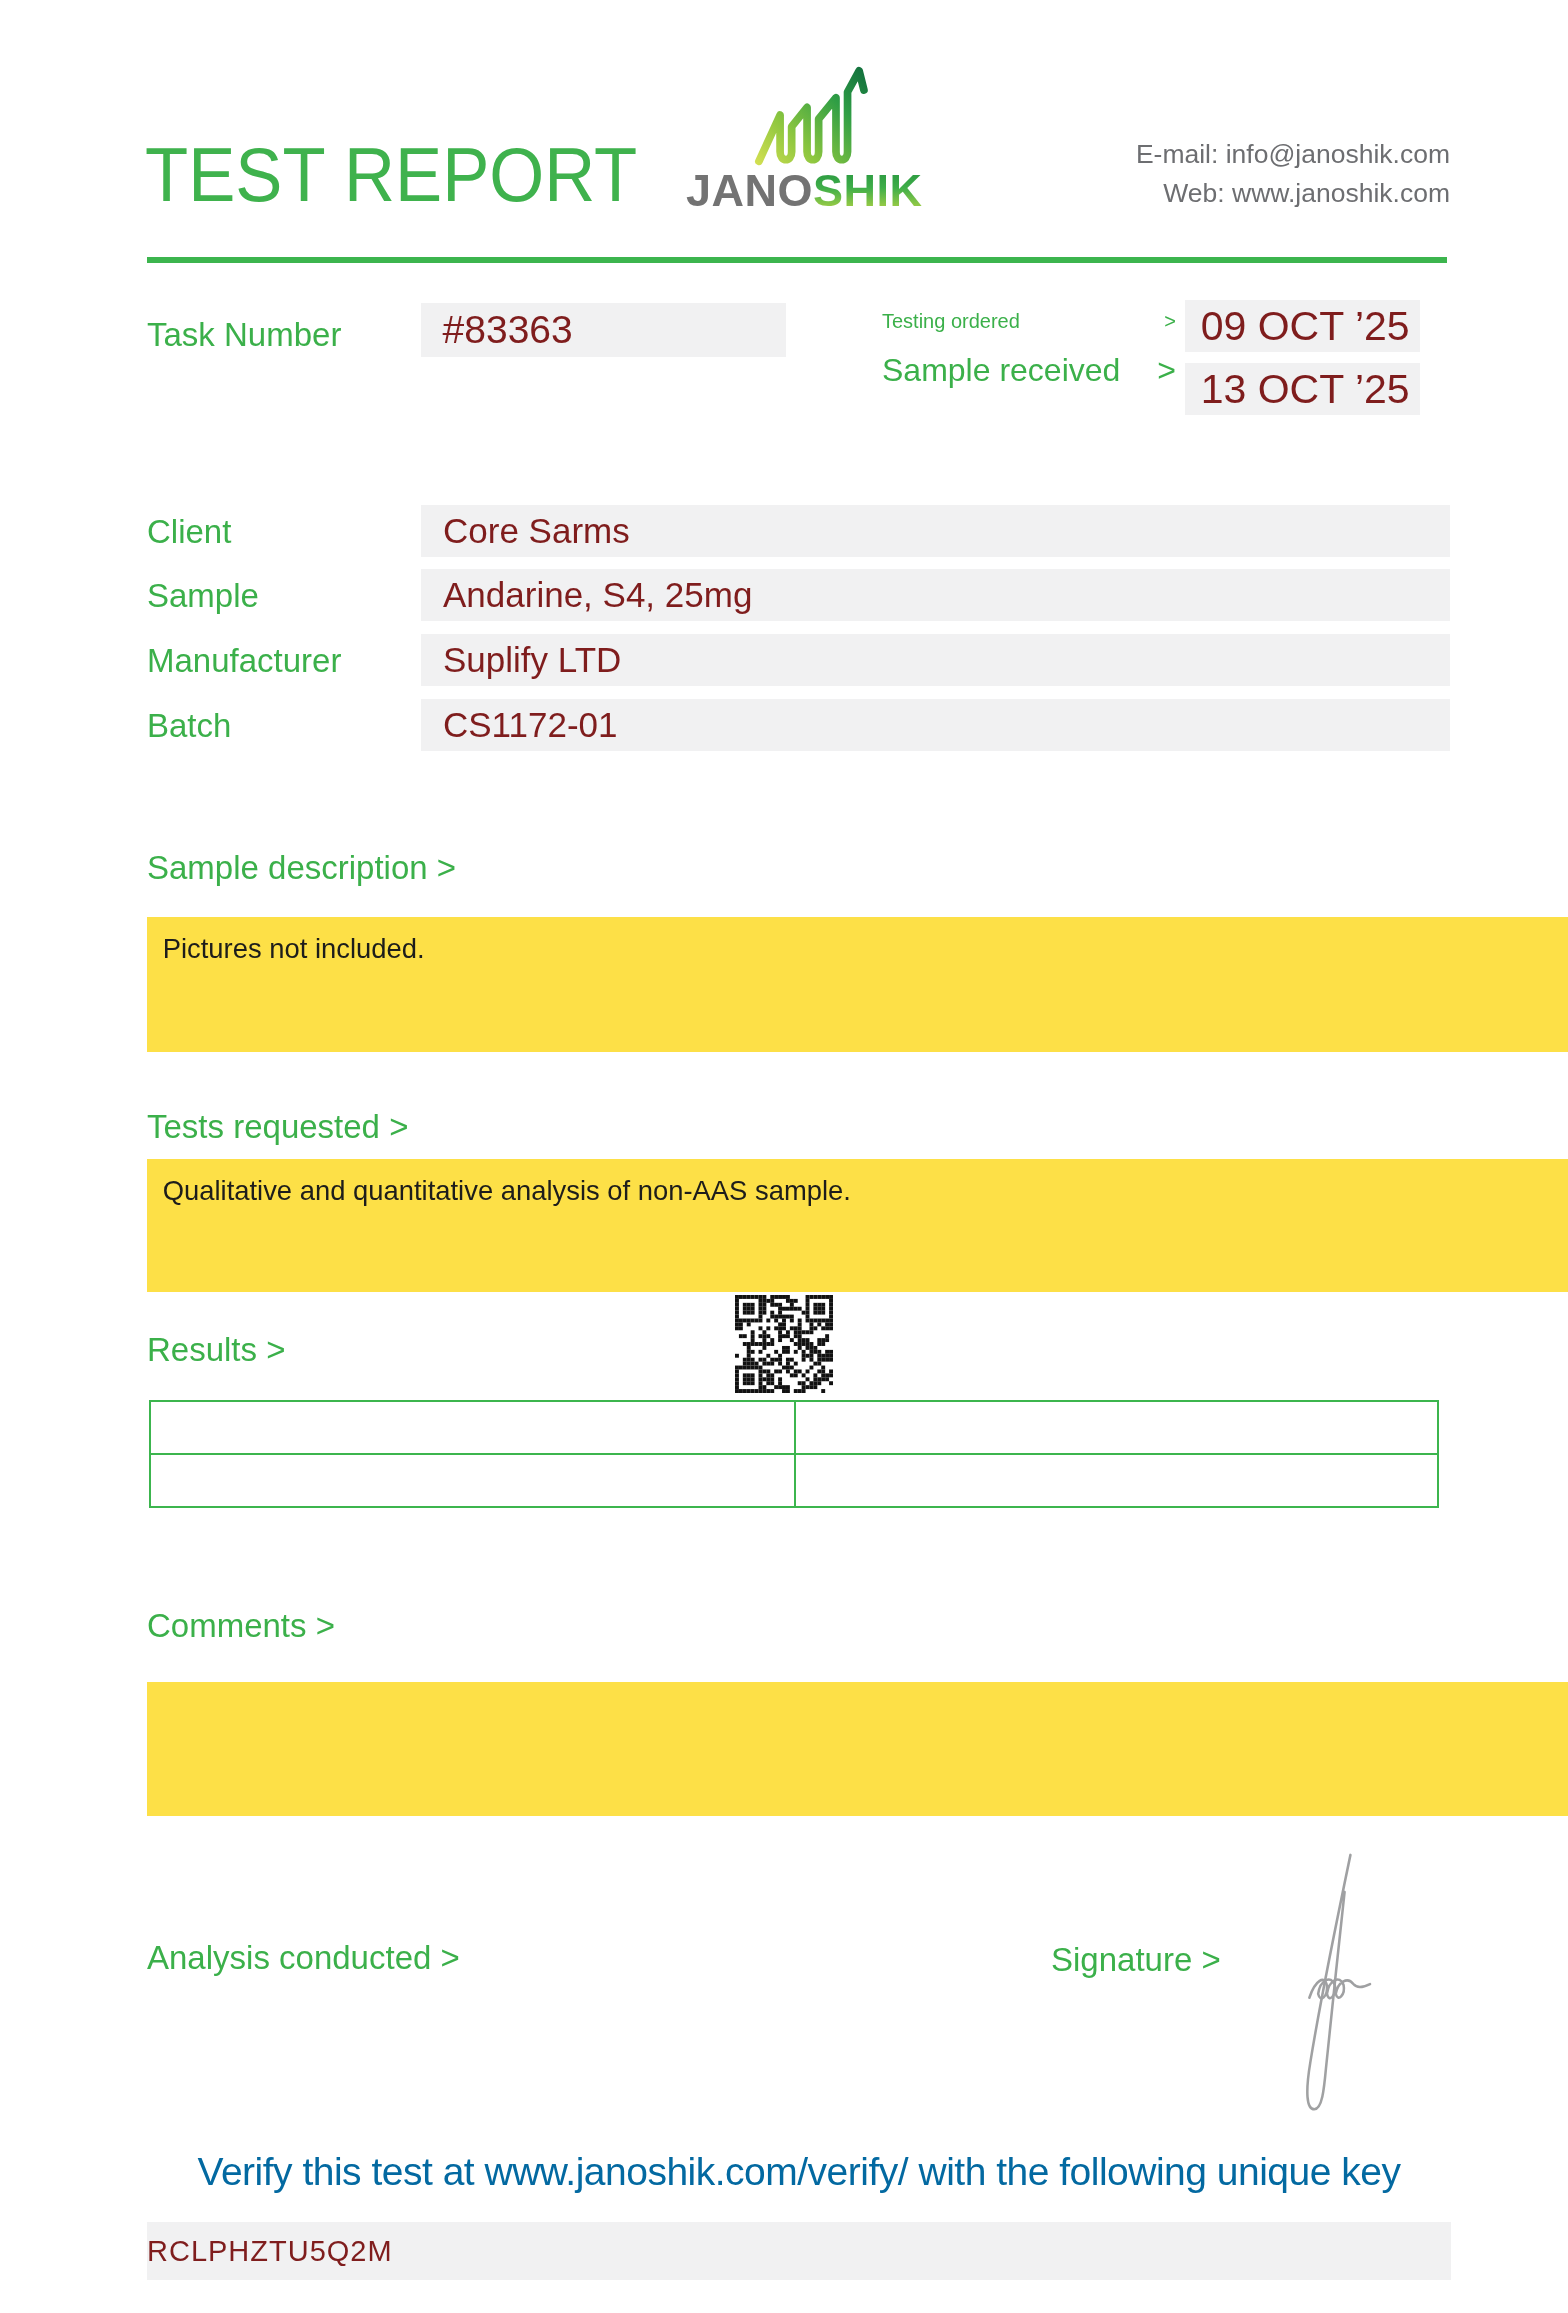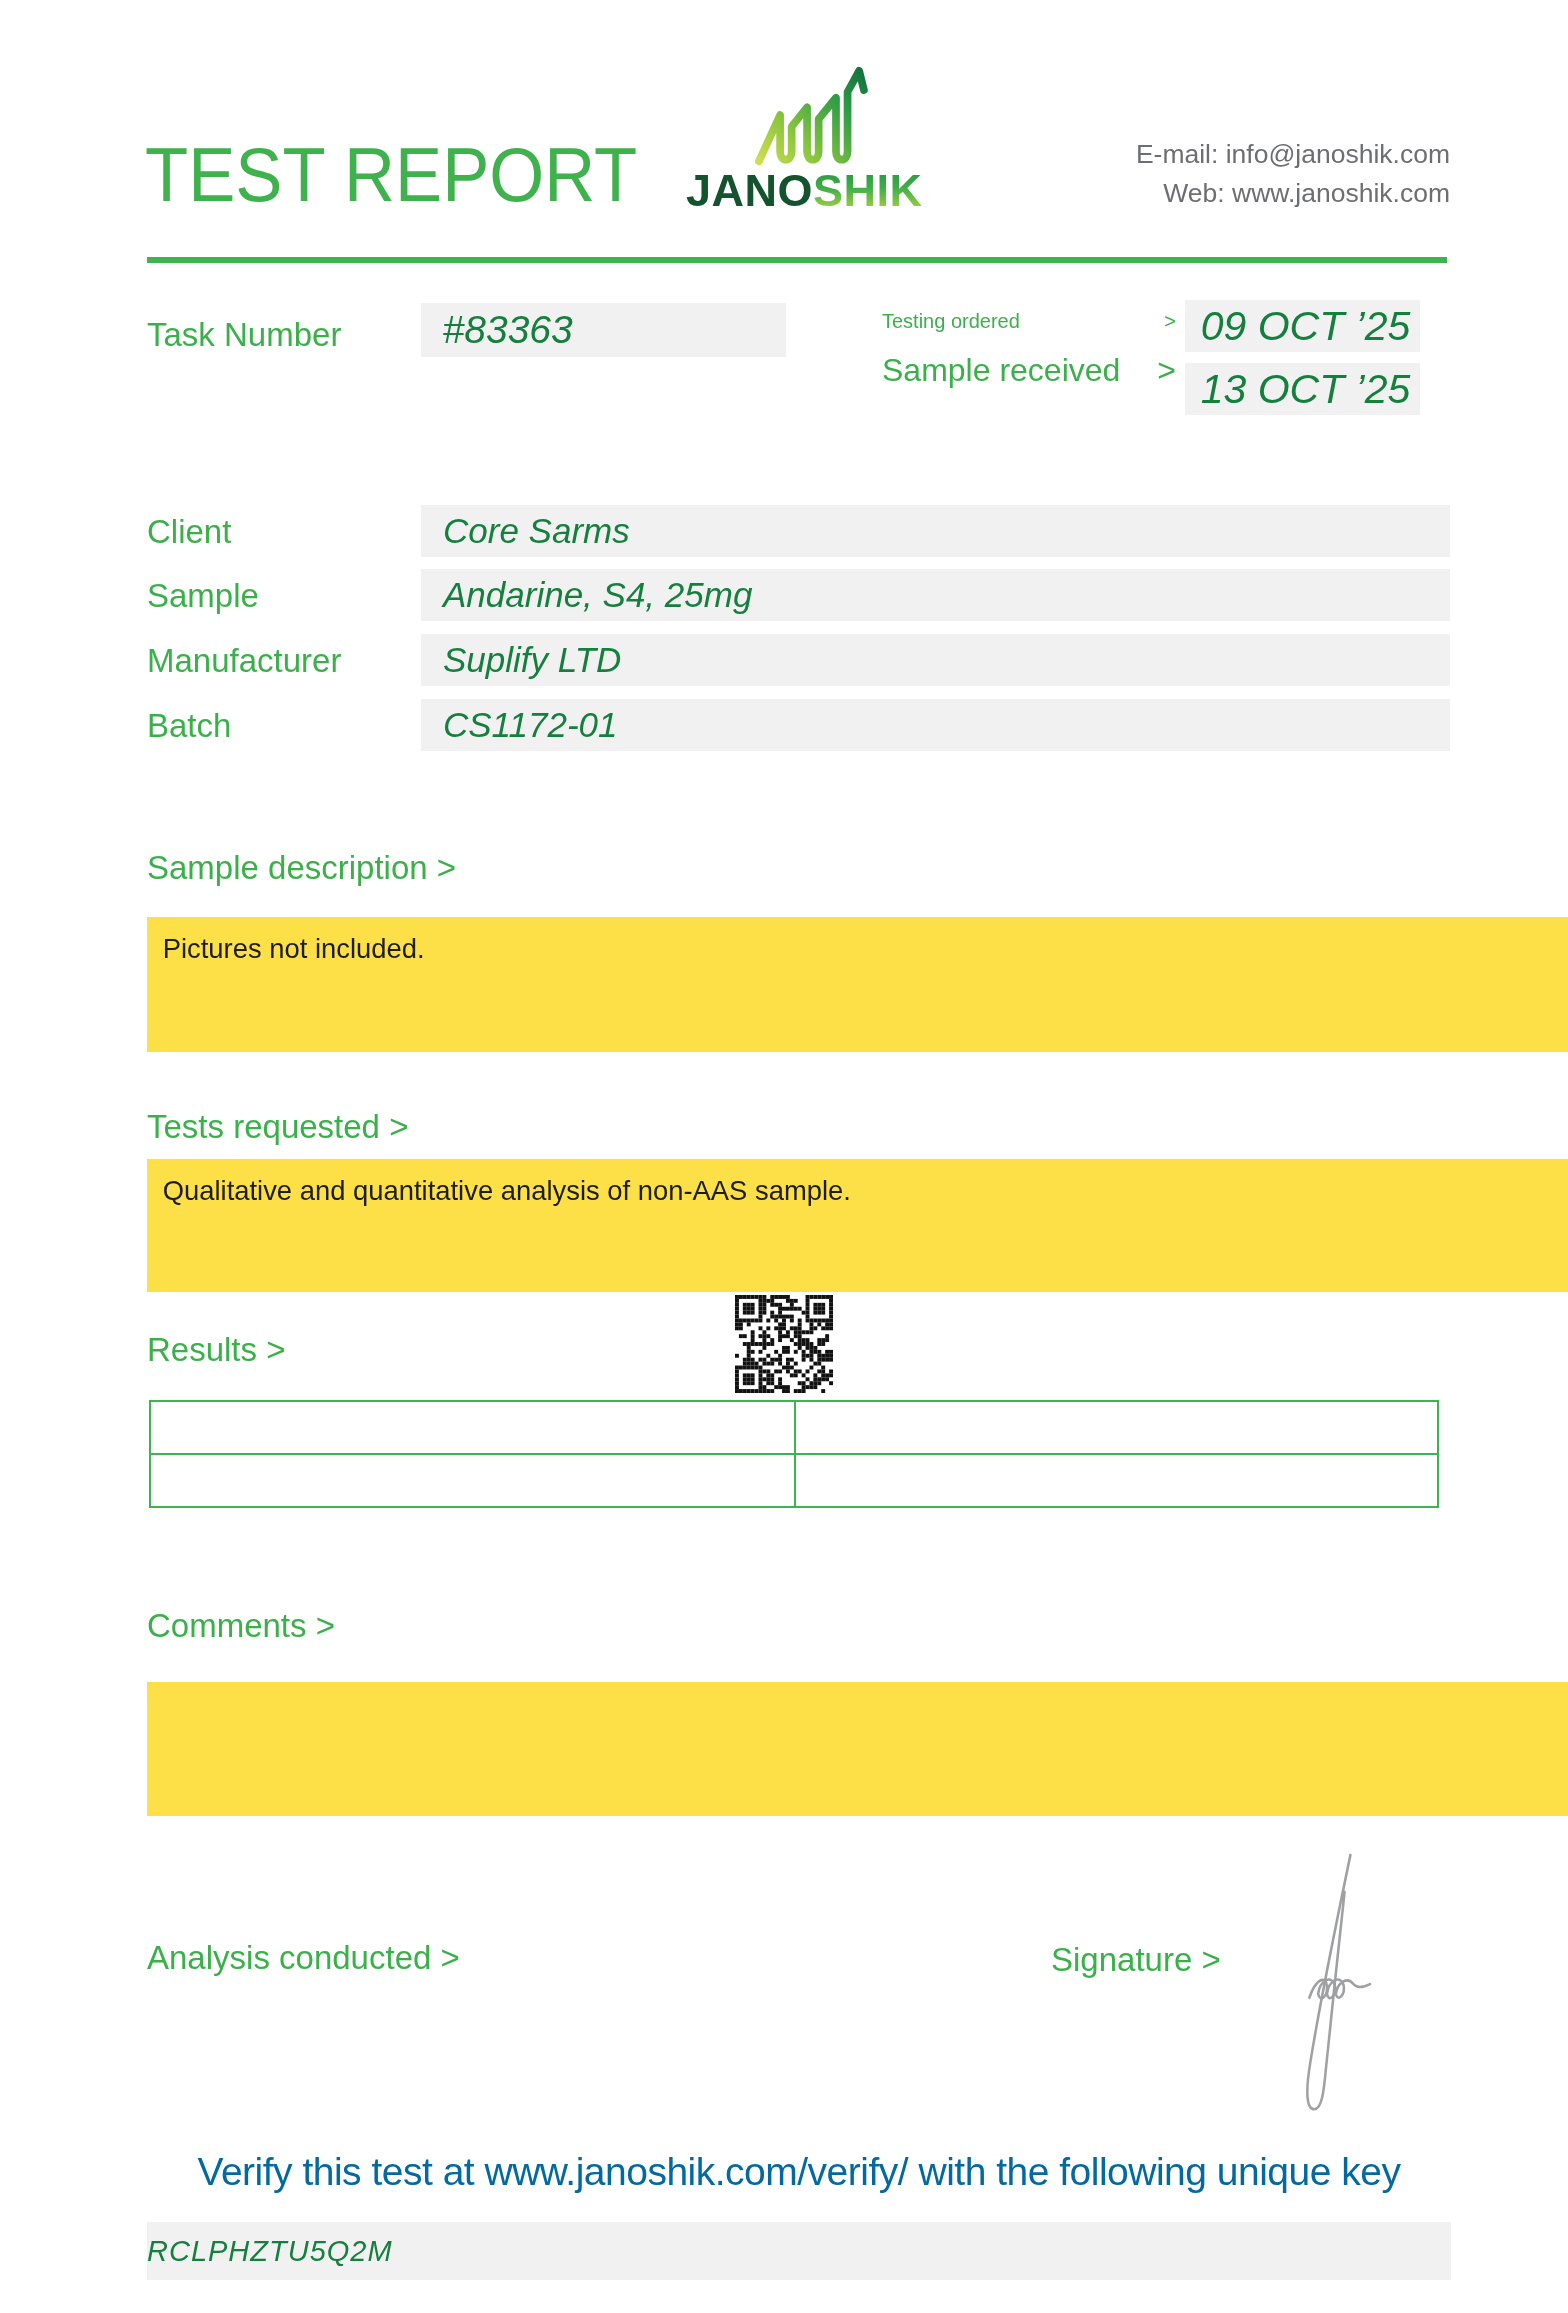--- a/index.html
+++ b/index.html
@@ -18,41 +18,41 @@
     left:145px;top:131px;
     font-size:76px;font-weight:400;letter-spacing:0px;
     color:#3fb24d;white-space:nowrap;
     transform:scaleX(.93);transform-origin:left top;
   }
   .logo-text{
     left:686px;top:165px;width:235px;
     font-size:45px;font-weight:700;letter-spacing:0.5px;white-space:nowrap;
     text-align:center;
   }
-  .jano{color:#14532d;}
+  .jano{color:#737373;}
   .shik{color:#3fae49;}
   @supports (-webkit-background-clip:text){
     .shik{
       background:linear-gradient(180deg,#23913e 0%,#3fae49 45%,#a6cf45 88%,#d9e354 100%);
       -webkit-background-clip:text;background-clip:text;color:transparent;
     }
   }
   .contact{
     right:118px;top:135px;
     text-align:right;font-size:26.5px;line-height:39px;color:#6d6e71;
     white-space:nowrap;
   }
   .rule{left:147px;top:257px;width:1300px;height:5.9px;background:#3cb54e;}
 
   
   .glabel{color:#3bb04a;font-size:33px;white-space:nowrap;}
 
   
   .gbox{background:#f1f1f2;}
-  .val{font-size:37px;color:#15803d;white-space:nowrap;font-style:italic;}
+  .val{font-size:37px;color:#7f1d1d;white-space:nowrap;}
 
   .task-label{left:147px;top:316px;}
   .task-box{left:421px;top:303px;width:365px;height:54px;}
   .task-box .val{padding-left:21.6px;line-height:54px;font-size:39px;display:block;}
 
   .date-row{width:294px;display:flex;justify-content:space-between;}
   .date-row1{left:882px;top:310px;}
   .date-row2{left:882px;top:352px;}
   .date-box{width:235px;height:52px;}
   .date-box1{left:1185px;top:300px;}

